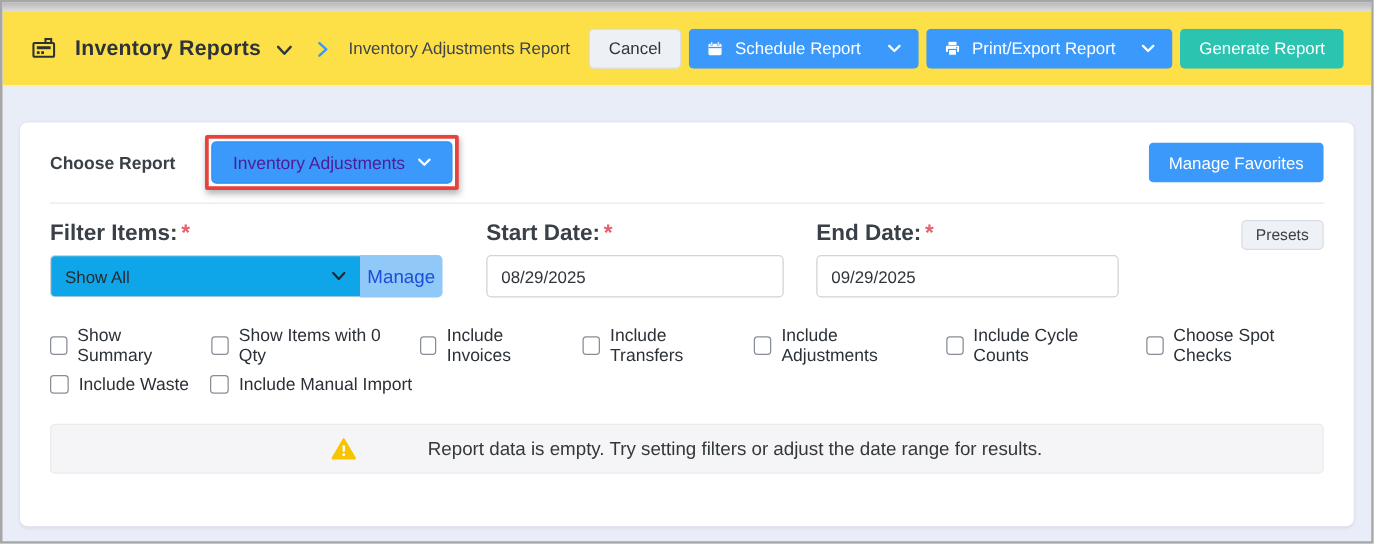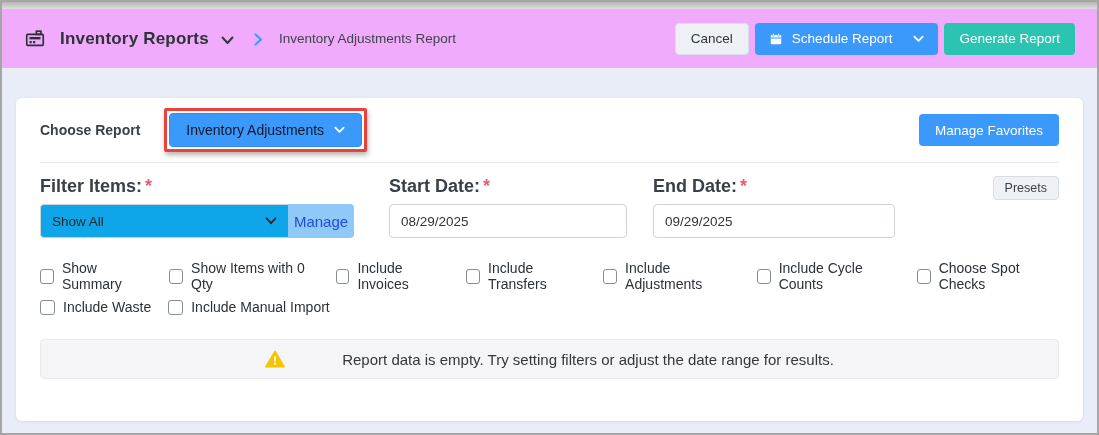--- a/index.html
+++ b/index.html
@@ -10,21 +10,21 @@
     width: 1099px; height: 435px;
     border: 2px solid #a6a6a6;
     background: #e9edf7;
     overflow: hidden;
     position: relative;
   }
   .win-strip { height: 7px; background: linear-gradient(180deg,#b7b7b7,#dedede); }
 
   
   .header {
-    height: 60px; background: #f0abfc;
+    height: 60px; background: #fde047;
     display: flex; align-items: center;
     padding: 12px 22px;
     border-bottom: 1px solid #ebedf2;
   }
   .header-left { display: flex; align-items: center; gap: 10px; }
   .app-icon { display: inline-flex; margin-right: 4px; }
   .page-title { font-size: 17px; font-weight: 700; color: #2d3338; letter-spacing: .2px; }
   .title-caret { display: inline-flex; margin: 4px 2px 0 2px; cursor: pointer; }
   .crumb-sep { display: inline-flex; margin: 1px 6px 0 8px; }
   .breadcrumb-current { font-size: 13.5px; color: #3e444b; }
@@ -52,21 +52,21 @@
     height: 323px;
   }
   .choose-row { height: 64px; display: flex; align-items: center; }
   .choose-label { font-size: 14px; font-weight: 700; color: #3a4047; margin-right: 24px; }
   .red-annotation {
     border: 3px solid #e8423c; border-radius: 2px; padding: 2px;
     box-shadow: 1px 3px 5px rgba(90,90,90,.45);
     background: #fff;
   }
   .report-select-btn {
-    background: #3b99fc; border: 1px solid #2f8df0; color: #0f172a;
+    background: #3b99fc; border: 1px solid #2f8df0; color: #4c1d95;
     height: 34px; padding: 0 16px; border-radius: 4px;
     display: inline-flex; align-items: center; gap: 10px;
     font-size: 14px; cursor: pointer; font-family: inherit;
   }
   .btn-fav { margin-left: auto; padding: 0 15px; }
 
   .divider { border-top: 1px solid #e8eaef; }
 
   
   .filter-row { display: flex; padding-top: 13px; }
@@ -164,20 +164,36 @@
           </svg>
         </span>
         <span class="lbl">Schedule Report</span>
         <span class="split-caret">
           <svg width="11" height="8" viewBox="0 0 12 8">
               <path d="M1.5 1.5 L6 6 L10.5 1.5" fill="none" stroke="#fff" stroke-width="2" stroke-linecap="round" stroke-linejoin="round"></path>
             </svg>
         </span>
       </button>
 
+      <button class="btn btn-blue">
+        <span style="display:inline-flex">
+          <svg width="14" height="14" viewBox="0 0 24 24">
+            <rect x="6.5" y="2.5" width="11" height="4.5" fill="#fff"></rect>
+            <rect x="3" y="8" width="18" height="8.5" rx="1.5" fill="#fff"></rect>
+            <rect x="6.5" y="13" width="11" height="8" fill="#fff" stroke="#3b99fc" stroke-width="1.6"></rect>
+            <circle cx="17.8" cy="10.6" r="1.1" fill="#3b99fc"></circle>
+          </svg>
+        </span>
+        <span class="lbl">Print/Export Report</span>
+        <span class="split-caret">
+          <svg width="11" height="8" viewBox="0 0 12 8">
+              <path d="M1.5 1.5 L6 6 L10.5 1.5" fill="none" stroke="#fff" stroke-width="2" stroke-linecap="round" stroke-linejoin="round"></path>
+            </svg>
+        </span>
+      </button>
 
       <button class="btn btn-teal">Generate Report</button>
     </div>
   </div>
 
   <div class="card">
 
     <div class="choose-row">
       <span class="choose-label">Choose Report</span>
       <span class="red-annotation">

